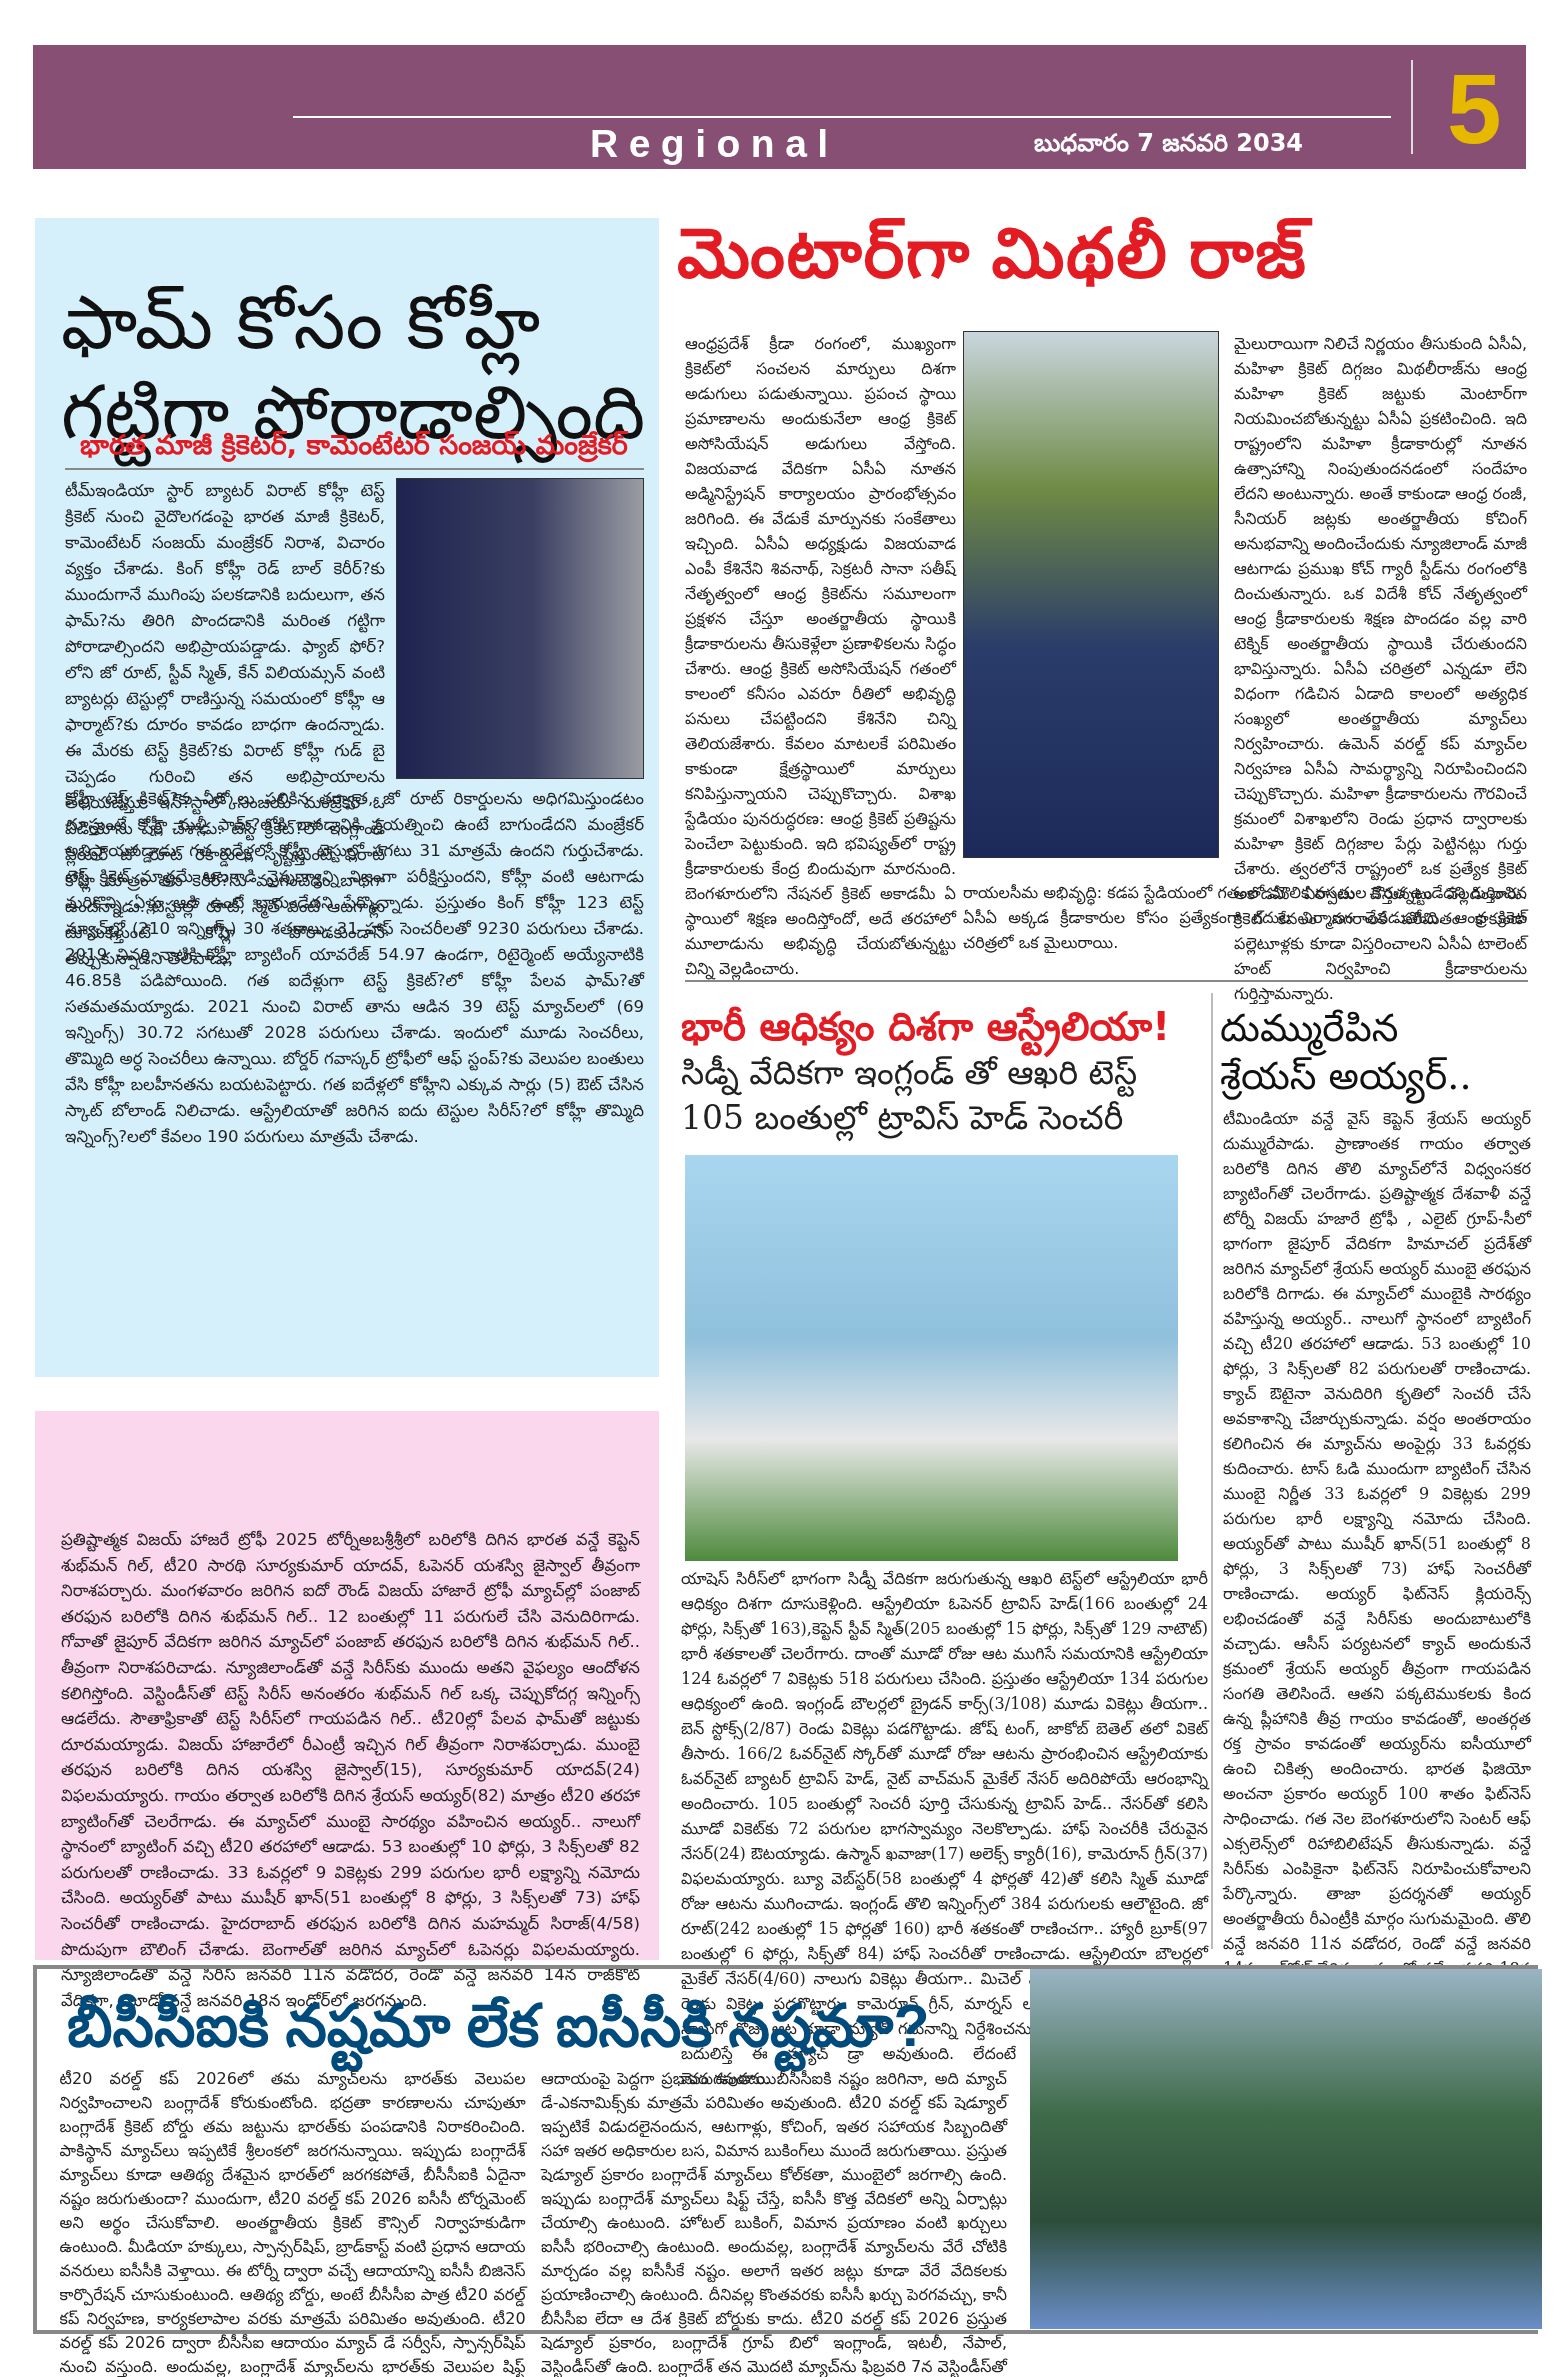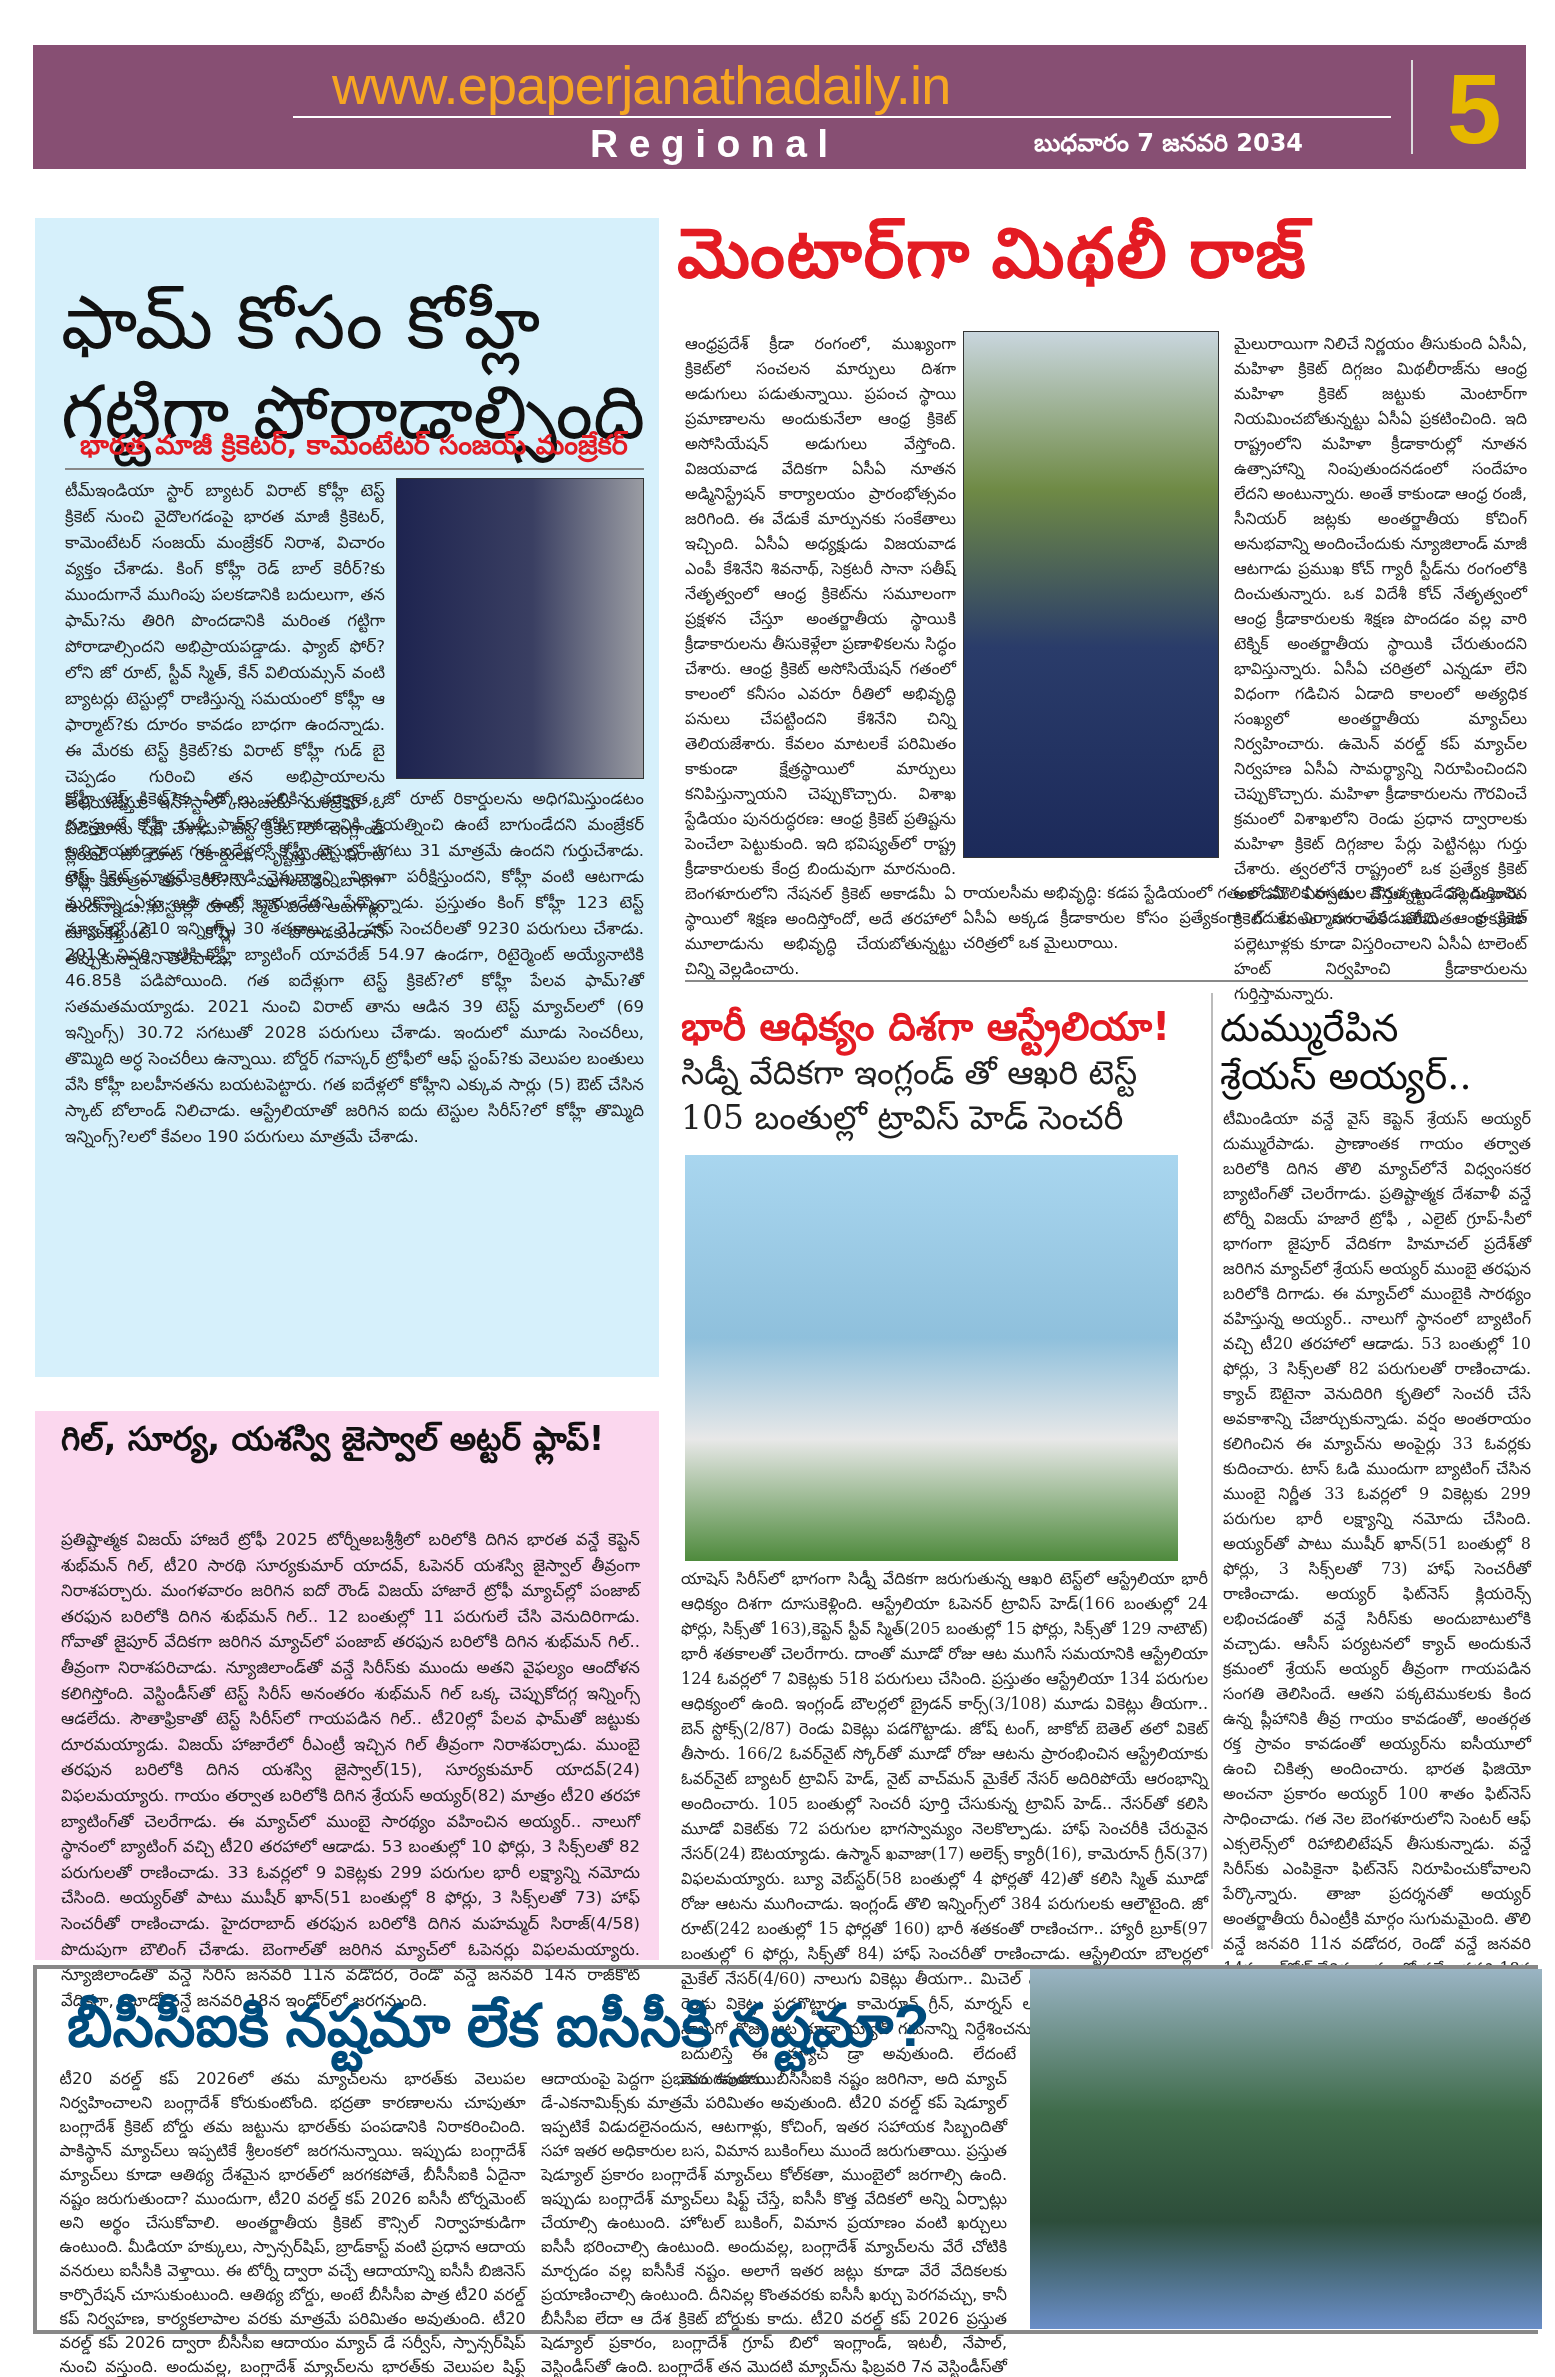--- a/index.html
+++ b/index.html
@@ -59,39 +59,37 @@
   .bcci { position: absolute; left: 33px; top: 1965px; width: 1505px; height: 369px; border: 4.5px solid #888; border-right: none; }
   .bcci-head { position: absolute; left: 30px; top: 9px; font-size: 59px; font-weight: bold; color: #004b7c; font-family: "Liberation Sans", sans-serif; margin-top: 14px; }
   .bcci-col1 { position: absolute; left: 22.6px; top: 98px; width: 466px; font-size: 16px; line-height: 24px; }
   .bcci-col2 { position: absolute; left: 504px; top: 98px; width: 466px; font-size: 16px; line-height: 24px; }
   .bcci-photo { position: absolute; left: 993px; top: 0; width: 512px; height: 360px; background: linear-gradient(180deg,#9ab4c4 0%, #3f6b4a 40%, #2d4d3a 70%, #6a8ec8 100%); }
 </style>
 </head>
 <body>
 
 <div class="masthead">
-  <div class="url">www.epaperjanathadaily.in</div>
   <div class="mast-rule"></div>
   <div class="section-label">Regional</div>
   <div class="date">బుధవారం 7 జనవరి 2034</div>
   <div class="mast-vrule"></div>
   <div class="page-num">5</div>
 </div>
 
 <div class="kohli">
   <div class="kohli-head" style="width:587px;">ఫామ్ కోసం కోహ్లీ గట్టిగా పోరాడాల్సింది</div>
   <div class="kohli-sub">భారత మాజీ క్రికెటర్, కామెంటేటర్ సంజయ్ మంజ్రేకర్</div>
   <div class="kohli-rule"></div>
   <p class="kohli-text1">టీమ్‌ఇండియా స్టార్ బ్యాటర్ విరాట్ కోహ్లీ టెస్ట్ క్రికెట్ నుంచి వైదొలగడంపై భారత మాజీ క్రికెటర్, కామెంటేటర్ సంజయ్ మంజ్రేకర్ నిరాశ, విచారం వ్యక్తం చేశాడు. కింగ్ కోహ్లీ రెడ్ బాల్ కెరీర్?కు ముందుగానే ముగింపు పలకడానికి బదులుగా, తన ఫామ్?ను తిరిగి పొందడానికి మరింత గట్టిగా పోరాడాల్సిందని అభిప్రాయపడ్డాడు. ఫ్యాబ్ ఫోర్?లోని జో రూట్, స్టీవ్ స్మిత్, కేన్ విలియమ్సన్ వంటి బ్యాటర్లు టెస్టుల్లో రాణిస్తున్న సమయంలో కోహ్లీ ఆ ఫార్మాట్?కు దూరం కావడం బాధగా ఉందన్నాడు. ఈ మేరకు టెస్ట్ క్రికెట్?కు విరాట్ కోహ్లీ గుడ్ బై చెప్పడం గురించి తన అభిప్రాయాలను తెలియజేస్తూ ఇన్?స్టాలో సంజయ్ మంజ్రేకర్ ఓ వీడియోను షేర్ చేశాడు. టెస్ట్ క్రికెట్?లో ఇంగ్లాండ్ ప్లేయర్ జో రూట్ రికార్డులు సృష్టిస్తుంటే విరాట్ కోహ్లీ మాత్రం తన కెరీర్?ను ముగించడం బాధగా ఉందన్నాడు. టెస్టుల్లో రూట్, స్మిత్ వంటి ఆటగాళ్లు దూసుకెళ్తుంటే కోహ్లీ పోరాడకుండానే తప్పుకున్నాడని తెలిపాడు.</p>
   <div class="kohli-photo"></div>
   <p class="kohli-text2">కోహ్లీ టెస్ట్ క్రికెట్?కు వీడ్కోలు పలికిన తర్వాత, జో రూట్ రికార్డులను అధిగమిస్తుండటం చూస్తుంటే కోహ్లీ మళ్లీ ఫామ్?లోకి రావడానికి ప్రయత్నించి ఉంటే బాగుండేదని మంజ్రేకర్ అభిప్రాయపడ్డాడు. గత ఐదేళ్లలో కోహ్లీ టెస్టుల్లో సగటు 31 మాత్రమే ఉందని గుర్తుచేశాడు. టెస్ట్ క్రికెట్ మాత్రమే ఆటగాడి నైపుణ్యాన్ని నిజంగా పరీక్షిస్తుందని, కోహ్లీ వంటి ఆటగాడు మరికొన్ని ఏళ్లు ఆడి ఉంటే బాగుండేదని పేర్కొన్నాడు. ప్రస్తుతం కింగ్ కోహ్లీ 123 టెస్ట్ మ్యాచ్‌ల్లో (210 ఇన్నింగ్స్) 30 శతకాలు, 31 హాఫ్ సెంచరీలతో 9230 పరుగులు చేశాడు. 2019 చివరి నాటికి కోహ్లీ బ్యాటింగ్ యావరేజ్ 54.97 ఉండగా, రిటైర్మెంట్ అయ్యేనాటికి 46.85కి పడిపోయింది. గత ఐదేళ్లుగా టెస్ట్ క్రికెట్?లో కోహ్లీ పేలవ ఫామ్?తో సతమతమయ్యాడు. 2021 నుంచి విరాట్ తాను ఆడిన 39 టెస్ట్ మ్యాచ్‌లలో (69 ఇన్నింగ్స్) 30.72 సగటుతో 2028 పరుగులు చేశాడు. ఇందులో మూడు సెంచరీలు, తొమ్మిది అర్ధ సెంచరీలు ఉన్నాయి. బోర్డర్ గవాస్కర్ ట్రోఫీలో ఆఫ్ స్టంప్?కు వెలుపల బంతులు వేసి కోహ్లీ బలహీనతను బయటపెట్టారు. గత ఐదేళ్లలో కోహ్లీని ఎక్కువ సార్లు (5) ఔట్ చేసిన స్కాట్ బోలాండ్ నిలిచాడు. ఆస్ట్రేలియాతో జరిగిన ఐదు టెస్టుల సిరీస్?లో కోహ్లీ తొమ్మిది ఇన్నింగ్స్?లలో కేవలం 190 పరుగులు మాత్రమే చేశాడు.</p>
 </div>
 
 <div class="gill">
-  <div class="gill-head">గిల్, సూర్య, యశస్వి జైస్వాల్ అట్టర్ ఫ్లాప్!</div>
   <p class="gill-text">ప్రతిష్టాత్మక విజయ్ హాజరే ట్రోఫీ 2025 టోర్నీఅబశ్రీశ్రీలో బరిలోకి దిగిన భారత వన్డే కెప్టెన్ శుభ్‌మన్ గిల్, టీ20 సారథి సూర్యకుమార్ యాదవ్, ఓపెనర్ యశస్వి జైస్వాల్ తీవ్రంగా నిరాశపర్చారు. మంగళవారం జరిగిన ఐదో రౌండ్ విజయ్ హాజారే ట్రోఫీ మ్యాచ్‌ల్లో పంజాబ్ తరఫున బరిలోకి దిగిన శుభ్‌మన్ గిల్.. 12 బంతుల్లో 11 పరుగులే చేసి వెనుదిరిగాడు. గోవాతో జైపూర్ వేదికగా జరిగిన మ్యాచ్‌లో పంజాబ్ తరఫున బరిలోకి దిగిన శుభ్‌మన్ గిల్.. తీవ్రంగా నిరాశపరిచాడు. న్యూజిలాండ్‌తో వన్డే సిరీస్‌కు ముందు అతని వైఫల్యం ఆందోళన కలిగిస్తోంది. వెస్టిండీస్‌తో టెస్ట్ సిరీస్ అనంతరం శుభ్‌మన్ గిల్ ఒక్క చెప్పుకోదగ్గ ఇన్నింగ్స్ ఆడలేదు. సౌతాఫ్రికాతో టెస్ట్ సిరీస్‌లో గాయపడిన గిల్.. టీ20ల్లో పేలవ ఫామ్‌తో జట్టుకు దూరమయ్యాడు. విజయ్ హాజారేలో రీఎంట్రీ ఇచ్చిన గిల్ తీవ్రంగా నిరాశపర్చాడు. ముంబై తరఫున బరిలోకి దిగిన యశస్వి జైస్వాల్(15), సూర్యకుమార్ యాదవ్(24) విఫలమయ్యారు. గాయం తర్వాత బరిలోకి దిగిన శ్రేయస్ అయ్యర్(82) మాత్రం టీ20 తరహా బ్యాటింగ్‌తో చెలరేగాడు. ఈ మ్యాచ్‌లో ముంబై సారథ్యం వహించిన అయ్యర్.. నాలుగో స్థానంలో బ్యాటింగ్ వచ్చి టీ20 తరహాలో ఆడాడు. 53 బంతుల్లో 10 ఫోర్లు, 3 సిక్స్‌లతో 82 పరుగులతో రాణించాడు. 33 ఓవర్లలో 9 వికెట్లకు 299 పరుగుల భారీ లక్ష్యాన్ని నమోదు చేసింది. అయ్యర్‌తో పాటు ముషీర్ ఖాన్(51 బంతుల్లో 8 ఫోర్లు, 3 సిక్స్‌లతో 73) హాఫ్ సెంచరీతో రాణించాడు. హైదరాబాద్ తరఫున బరిలోకి దిగిన మహమ్మద్ సిరాజ్(4/58) పొదుపుగా బౌలింగ్ చేశాడు. బెంగాల్‌తో జరిగిన మ్యాచ్‌లో ఓపెనర్లు విఫలమయ్యారు. న్యూజిలాండ్‌తో వన్డే సిరీస్ జనవరి 11న వడోదర, రెండో వన్డే జనవరి 14న రాజ్‌కోట్ వేదికగా, మూడో వన్డే జనవరి 18న ఇండోర్‌లో జరగనుంది.</p>
 </div>
 
 <div class="mithali-head">మెంటార్‌గా మిథలీ రాజ్</div>
 <p class="mithali-col1">ఆంధ్రప్రదేశ్ క్రీడా రంగంలో, ముఖ్యంగా క్రికెట్‌లో సంచలన మార్పులు దిశగా అడుగులు పడుతున్నాయి. ప్రపంచ స్థాయి ప్రమాణాలను అందుకునేలా ఆంధ్ర క్రికెట్ అసోసియేషన్ అడుగులు వేస్తోంది. విజయవాడ వేదికగా ఏసీఏ నూతన అడ్మినిస్ట్రేషన్ కార్యాలయం ప్రారంభోత్సవం జరిగింది. ఈ వేడుకే మార్పునకు సంకేతాలు ఇచ్చింది. ఏసీఏ అధ్యక్షుడు విజయవాడ ఎంపీ కేశినేని శివనాథ్, సెక్రటరీ సానా సతీష్ నేతృత్వంలో ఆంధ్ర క్రికెట్‌ను సమూలంగా ప్రక్షళన చేస్తూ అంతర్జాతీయ స్థాయికి క్రీడాకారులను తీసుకెళ్లేలా ప్రణాళికలను సిద్ధం చేశారు. ఆంధ్ర క్రికెట్ అసోసియేషన్ గతంలో కాలంలో కనీసం ఎవరూ రీతిలో అభివృద్ధి పనులు చేపట్టిందని కేశినేని చిన్ని తెలియజేశారు. కేవలం మాటలకే పరిమితం కాకుండా క్షేత్రస్థాయిలో మార్పులు కనిపిస్తున్నాయని చెప్పుకొచ్చారు. విశాఖ స్టేడియం పునరుద్ధరణ: ఆంధ్ర క్రికెట్ ప్రతిష్టను పెంచేలా పెట్టుకుంది. ఇది భవిష్యత్‌లో రాష్ట్ర క్రీడాకారులకు కేంద్ర బిందువుగా మారనుంది. బెంగళూరులోని నేషనల్ క్రికెట్ అకాడమీ ఏ స్థాయిలో శిక్షణ అందిస్తోందో, అదే తరహాలో మూలాడును అభివృద్ధి చేయబోతున్నట్టు చిన్ని వెల్లడించారు.</p>
 <div class="mithali-photo"></div>
 <p class="mithali-col3">మైలురాయిగా నిలిచే నిర్ణయం తీసుకుంది ఏసీఏ, మహిళా క్రికెట్ దిగ్గజం మిథలీరాజ్‌ను ఆంధ్ర మహిళా క్రికెట్ జట్టుకు మెంటార్‌గా నియమించబోతున్నట్టు ఏసీఏ ప్రకటించింది. ఇది రాష్ట్రంలోని మహిళా క్రీడాకారుల్లో నూతన ఉత్సాహాన్ని నింపుతుందనడంలో సందేహం లేదని అంటున్నారు. అంతే కాకుండా ఆంధ్ర రంజీ, సీనియర్ జట్లకు అంతర్జాతీయ కోచింగ్ అనుభవాన్ని అందించేందుకు న్యూజిలాండ్ మాజీ ఆటగాడు ప్రముఖ కోచ్ గ్యారీ స్టీడ్‌ను రంగంలోకి దించుతున్నారు. ఒక విదేశీ కోచ్ నేతృత్వంలో ఆంధ్ర క్రీడాకారులకు శిక్షణ పొందడం వల్ల వారి టెక్నిక్ అంతర్జాతీయ స్థాయికి చేరుతుందని భావిస్తున్నారు. ఏసీఏ చరిత్రలో ఎన్నడూ లేని విధంగా గడిచిన ఏడాది కాలంలో అత్యధిక సంఖ్యలో అంతర్జాతీయ మ్యాచ్‌లు నిర్వహించారు. ఉమెన్ వరల్డ్ కప్ మ్యాచ్‌ల నిర్వహణ ఏసీఏ సామర్థ్యాన్ని నిరూపించిందని చెప్పుకొచ్చారు. మహిళా క్రీడాకారులను గౌరవించే క్రమంలో విశాఖలోని రెండు ప్రధాన ద్వారాలకు మహిళా క్రికెట్ దిగ్గజాల పేర్లు పెట్టినట్లు గుర్తు చేశారు. త్వరలోనే రాష్ట్రంలో ఒక ప్రత్యేక క్రికెట్ అకాడమీ ఏర్పాటు చేస్తున్నట్టు వెల్లడించారు. క్రికెట్ కేవలం నగరాలకే పరిమితం కాకుండా పల్లెటూళ్లకు కూడా విస్తరించాలని ఏసీఏ టాలెంట్ హంట్ నిర్వహించి క్రీడాకారులను గుర్తిస్తామన్నారు.</p>
 <p class="mithali-cap">రాయలసీమ అభివృద్ధి: కడప స్టేడియంలో గతంలో మౌలిక వసతుల కొరత ఉండేదని గుర్తించిన ఏసీఏ అక్కడ క్రీడాకారుల కోసం ప్రత్యేకంగా గదుల నిర్మాణం చేపడుతోంది. ఆంధ్ర క్రికెట్ చరిత్రలో ఒక మైలురాయి.</p>
 <div class="rule-mid"></div>
 

